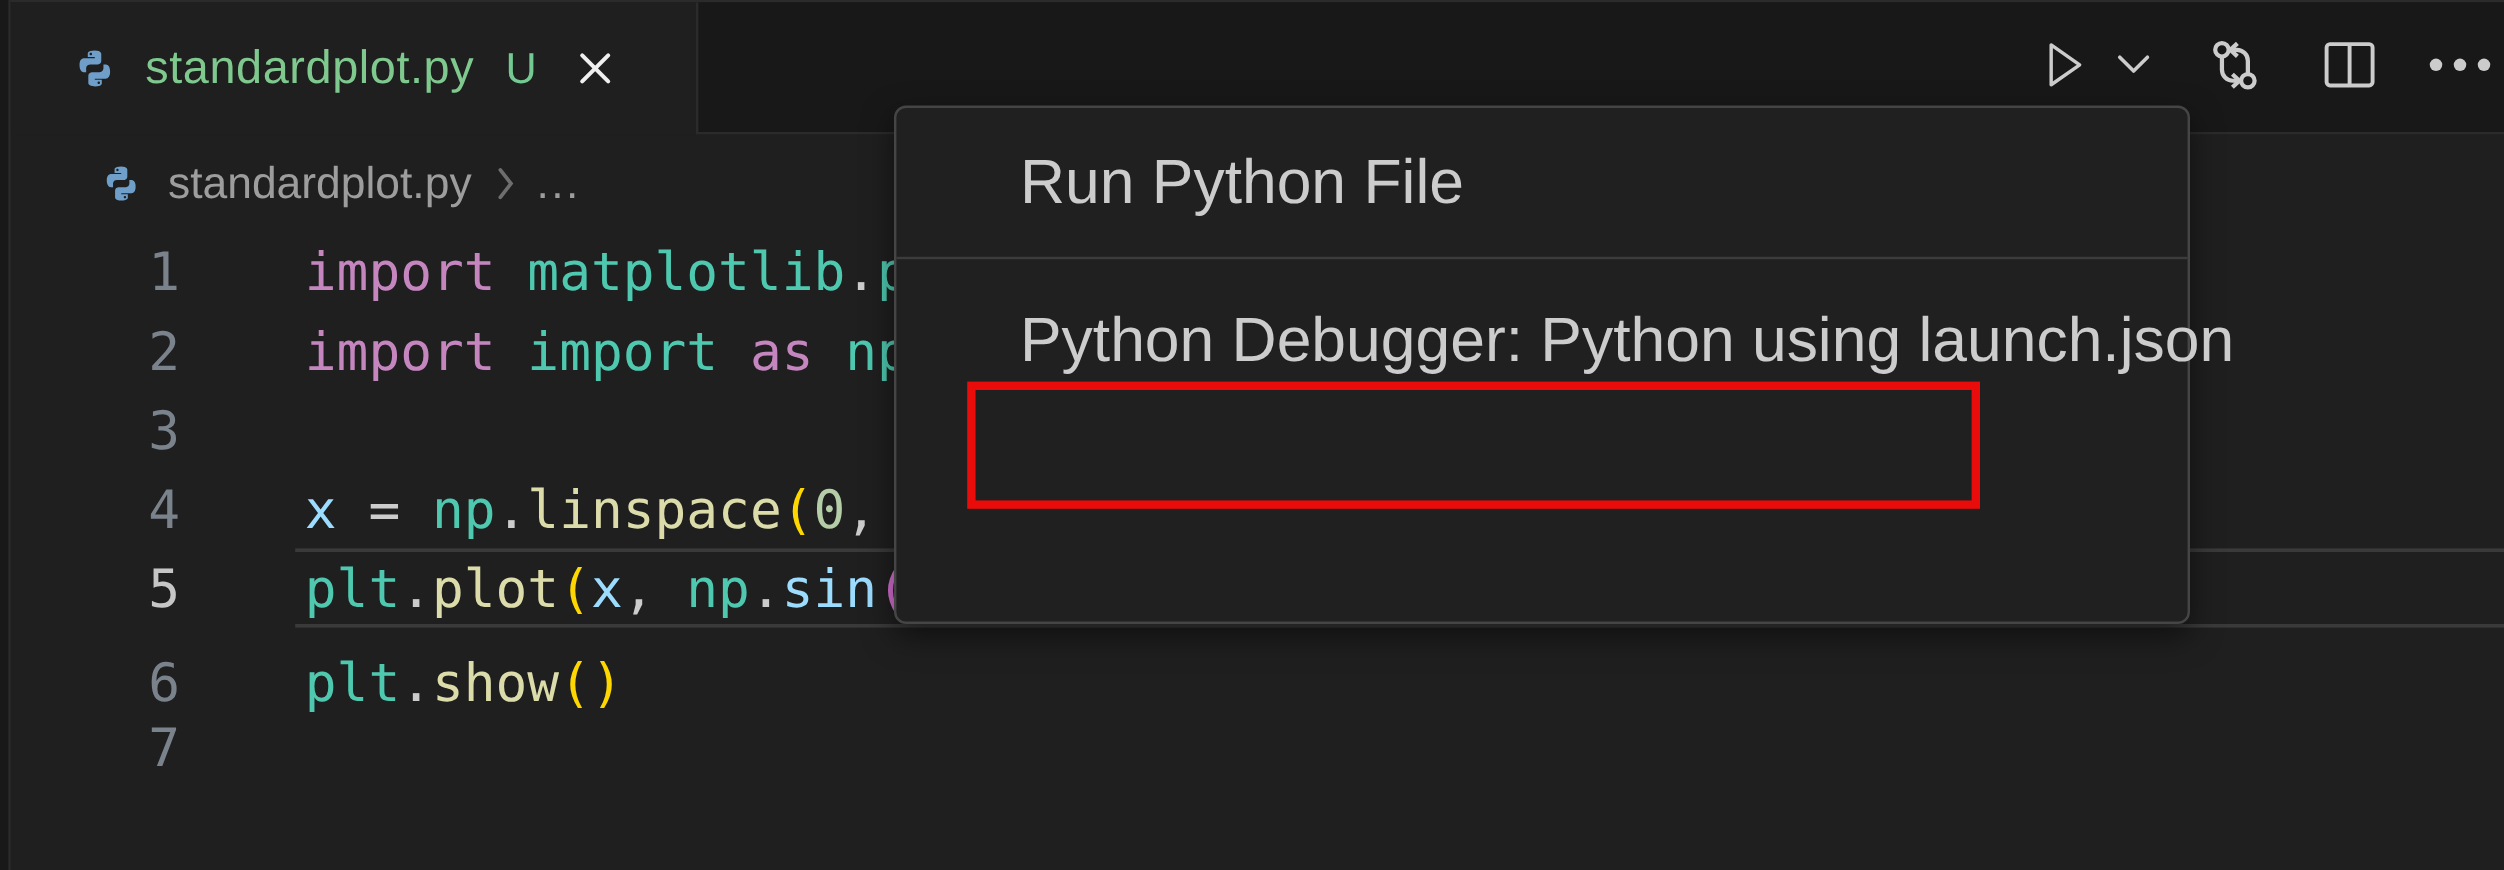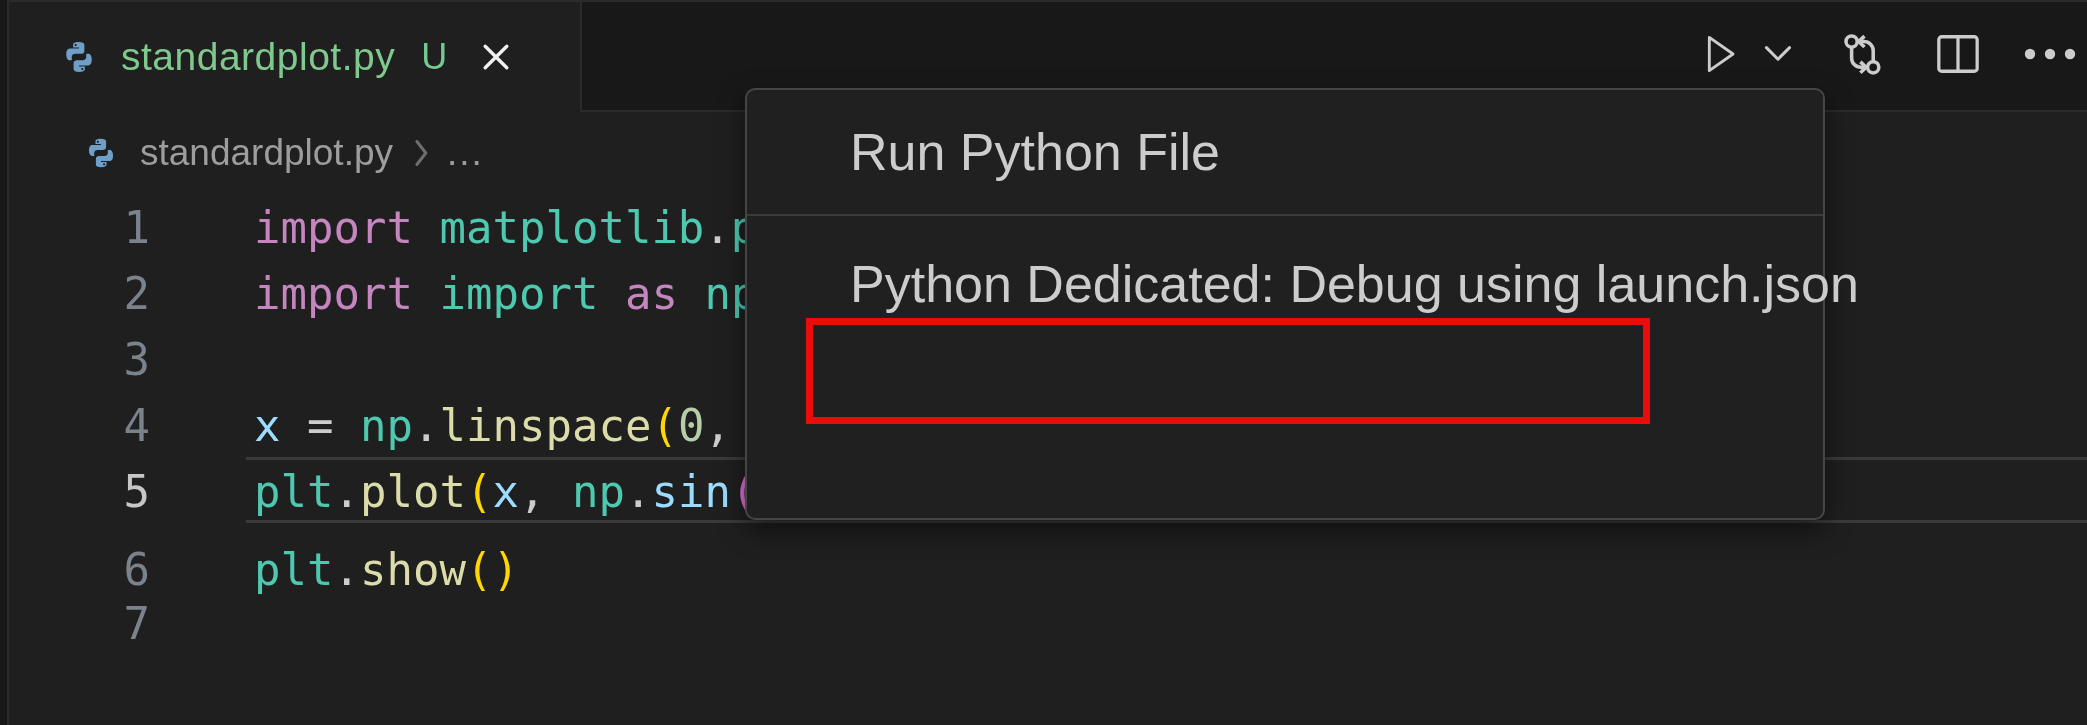--- a/index.html
+++ b/index.html
@@ -137,18 +137,18 @@
       <div class="code-line" style="top: 327px;"><span class="ln">3</span><span class="ct"></span></div>
       <div class="code-line" style="top: 393px;"><span class="ln">4</span><span class="ct"><span class="tok-var">x</span><span class="tok-fg"> = </span><span class="tok-ns">np</span><span class="tok-fg">.</span><span class="tok-fn">linspace</span><span class="tok-b1">(</span><span class="tok-num">0</span><span class="tok-fg">,</span></span></div>
       <div class="code-line" style="top: 459px;"><span class="ln active">5</span><span class="ct"><span class="tok-ns">plt</span><span class="tok-fg">.</span><span class="tok-fn">plot</span><span class="tok-b1">(</span><span class="tok-var">x</span><span class="tok-fg">, </span><span class="tok-ns">np</span><span class="tok-fg">.</span><span class="tok-var">sin</span><span class="tok-b2">(</span></span></div>
       <div class="code-line" style="top: 537px;"><span class="ln">6</span><span class="ct"><span class="tok-ns">plt</span><span class="tok-fg">.</span><span class="tok-fn">show</span><span class="tok-b1">(</span><span class="tok-b1">)</span></span></div>
       <div class="code-line" style="top: 591px;"><span class="ln">7</span><span class="ct"></span></div>
     </div>
 
   <div class="context-menu" id="menu-items">
       <div class="menu-item">Run Python File</div>
       <div class="menu-sep"></div>
-      <div class="menu-item">Python Dedicated: Debug using launch.json</div>
+      <div class="menu-item">Python Debugger: Python using launch.json</div>
     </div>
 
   <div class="red-annotation"></div>
 
 </div>
 
 </body></html>

